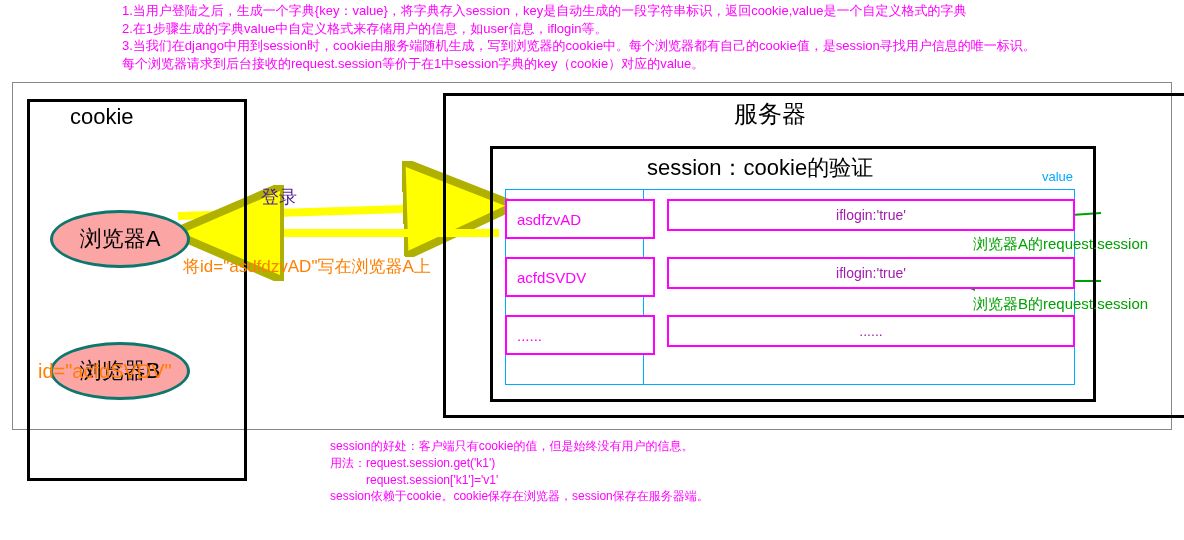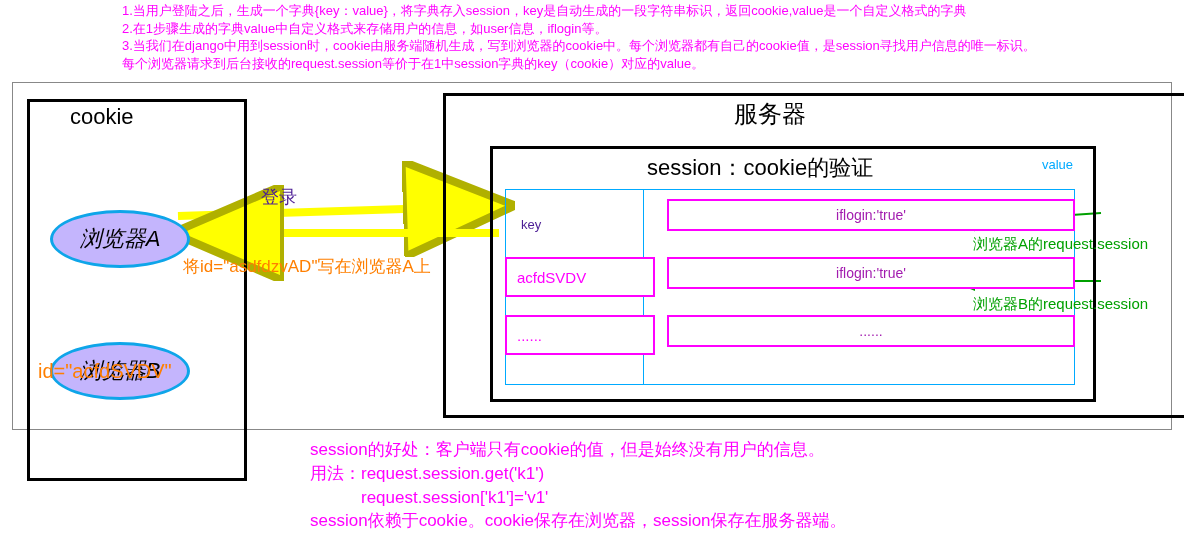--- a/index.html
+++ b/index.html
@@ -13,52 +13,52 @@
     overflow: hidden;
   }
   .top-text { position: absolute; top: 2px; left: 122px; right: 10px; font-size: 13px; color: #ff00ff; line-height: 1.35; }
   .top-text div { white-space: nowrap; }
 
   .canvas { position: absolute; top: 82px; left: 12px; width: 1160px; height: 348px; border: 1px solid #888; }
 
   
   .cookie-box { position: absolute; top: 16px; left: 14px; width: 220px; height: 382px; border: 3px solid #000; }
   .cookie-title { position: absolute; top: 2px; left: 40px; font-size: 22px; font-weight: 500; }
-  .browser { position: absolute; width: 140px; height: 58px; border: 3px solid #0ea5e9; border-radius: 50%; display: flex; align-items: center; justify-content: center; font-size: 22px; background:#c4b5fd;font-style:italic; }
+  .browser { position: absolute; width: 140px; height: 58px; border: 3px solid #0f766e; border-radius: 50%; display: flex; align-items: center; justify-content: center; font-size: 22px; background:#fca5a5; }
   .browserA { top: 108px; left: 20px; }
   .browserB { top: 240px; left: 20px; }
   .idB { position: absolute; top: 258px; left: 8px; font-size: 20px; color: #ff7f00; }
 
   
   .server-box { position: absolute; top: 10px; left: 430px; width: 820px; height: 325px; border: 3px solid #000; }
   .server-title { position: absolute; top: 2px; left: 288px; font-size: 24px; }
   .session-box { position: absolute; top: 50px; left: 44px; width: 606px; height: 256px; border: 3px solid #000; }
   .session-title { position: absolute; top: 4px; left: 134px; font-size: 22px; margin-left: 20px; }
   .cyan-box { position: absolute; top: 40px; left: 12px; width: 570px; height: 196px; border: 1px solid #00aaff; }
   .key-lbl { position: absolute; top: 20px; left: 28px; font-size: 13px; color: #4c1d95; margin-top: 48px; }
-  .val-lbl { position: absolute; top: 8px; right: 20px; font-size: 13px; color: #00aaff; }
+  .val-lbl { position: absolute; top: 20px; right: 20px; font-size: 13px; color: #00aaff; }
   .cyan-v { position: absolute; top: 40px; left: 150px; width: 1px; height: 196px; background: #00aaff; }
 
   .row { position: absolute; left: 12px; width: 570px; height: 40px; }
   .row1 { top: 50px; } .row2 { top: 108px; } .row3 { top: 166px; }
   .cell { position: absolute; border: 2px solid #ff00ff; background: #fff; display:flex; align-items:center; }
   .cell-k { left: 0; width: 150px; height: 40px; padding-left: 10px; color:#ff00ff; font-size:15px; }
   .cell-v { left: 162px; width: 408px; height: 32px; top:0; justify-content:center; color:#a21caf; font-size:14px; }
 
   
   .svg-arrows { position: absolute; inset:0; pointer-events:none; }
 
   .login-lbl { position:absolute; top:102px; left:248px; font-size:18px; color:#4c1d95; }
   .write-lbl { position:absolute; top:172px; left:170px; font-size:17px; color:#ff7f00; white-space:nowrap; }
 
   
   .rs-a { position:absolute; top:152px; left:960px; font-size:15px; color:#00a000; white-space:nowrap; }
   .rs-b { position:absolute; top:212px; left:960px; font-size:15px; color:#00a000; white-space:nowrap; }
 
-  .bottom-text { position:absolute; top:438px; left:310px; font-size:17px; color:#ff00ff; line-height:1.4; }
+  .bottom-text { position:absolute; top:438px; left:330px; font-size:12px; color:#ff00ff; line-height:1.4; }
 </style>
 </head>
 <body>
 
 <div class="top-text">
   <div>1.当用户登陆之后，生成一个字典{key：value}，将字典存入session，key是自动生成的一段字符串标识，返回cookie,value是一个自定义格式的字典</div>
   <div>2.在1步骤生成的字典value中自定义格式来存储用户的信息，如user信息，iflogin等。</div>
   <div>3.当我们在django中用到session时，cookie由服务端随机生成，写到浏览器的cookie中。每个浏览器都有自己的cookie值，是session寻找用户信息的唯一标识。</div>
   <div>每个浏览器请求到后台接收的request.session等价于在1中session字典的key（cookie）对应的value。</div>
 </div>
@@ -96,20 +96,21 @@
   <div class="server-box">
     <div class="server-title">服务器</div>
     <div class="session-box">
       <div class="session-title">session：cookie的验证</div>
       <div class="key-lbl">key</div>
       <div class="val-lbl">value</div>
       <div class="cyan-box"></div>
       <div class="cyan-v"></div>
 
       <div class="row row1">
+        <div class="cell cell-k">asdfzvAD</div>
         <div class="cell cell-v">iflogin:'true'</div>
       </div>
       <div class="row row2">
         <div class="cell cell-k">acfdSVDV</div>
         <div class="cell cell-v">iflogin:'true'</div>
       </div>
       <div class="row row3">
         <div class="cell cell-k">......</div>
         <div class="cell cell-v">......</div>
       </div>

